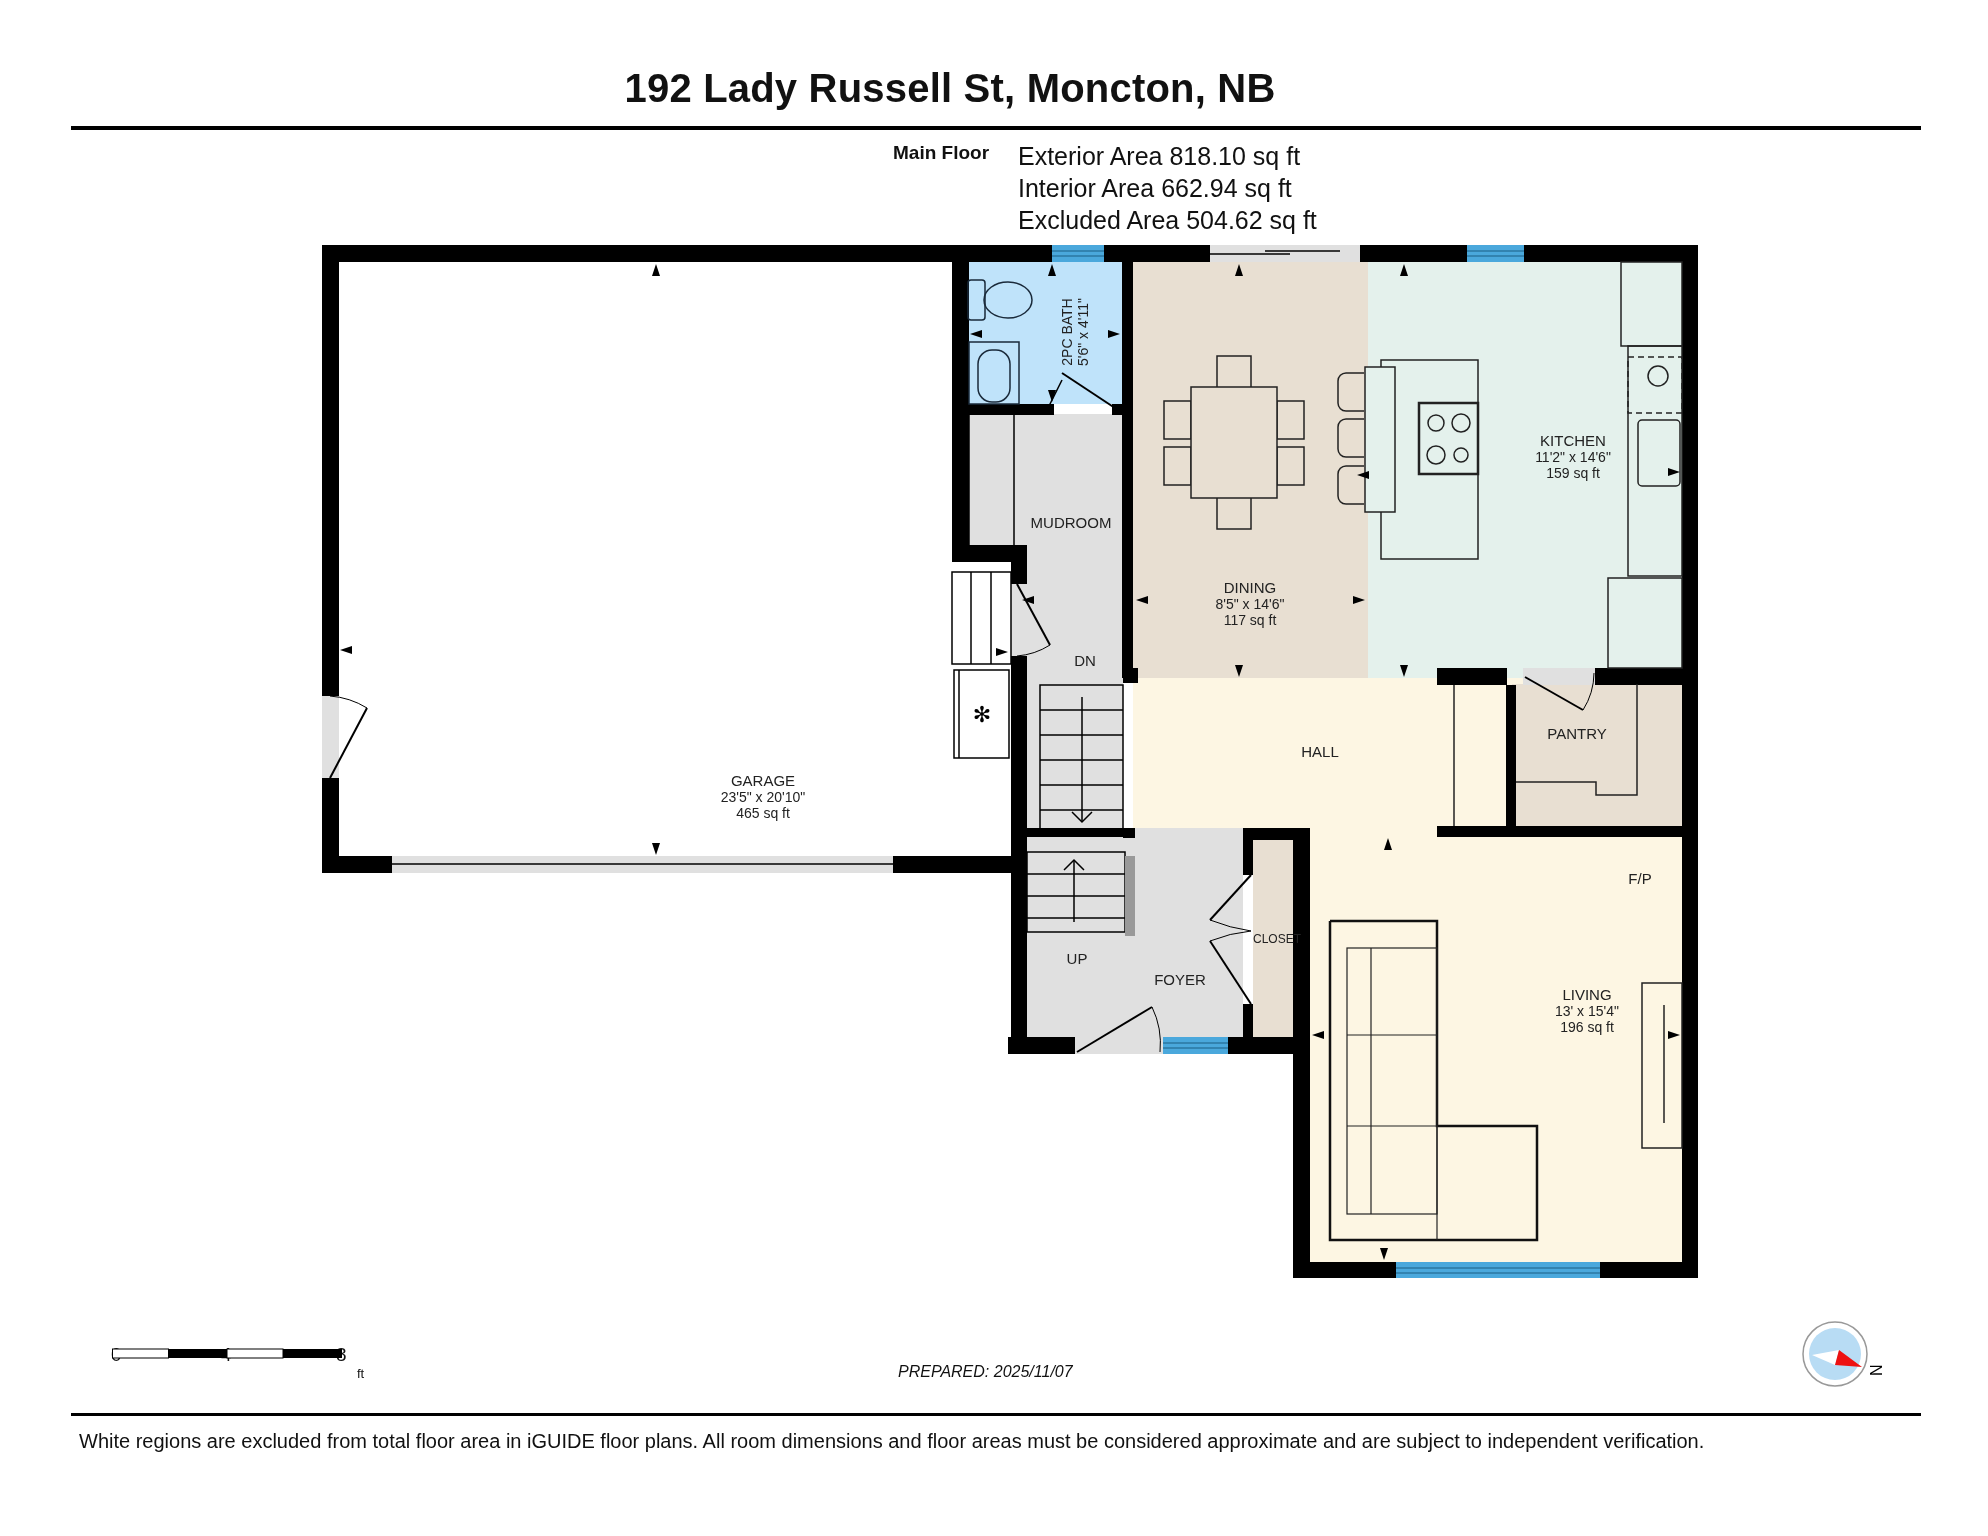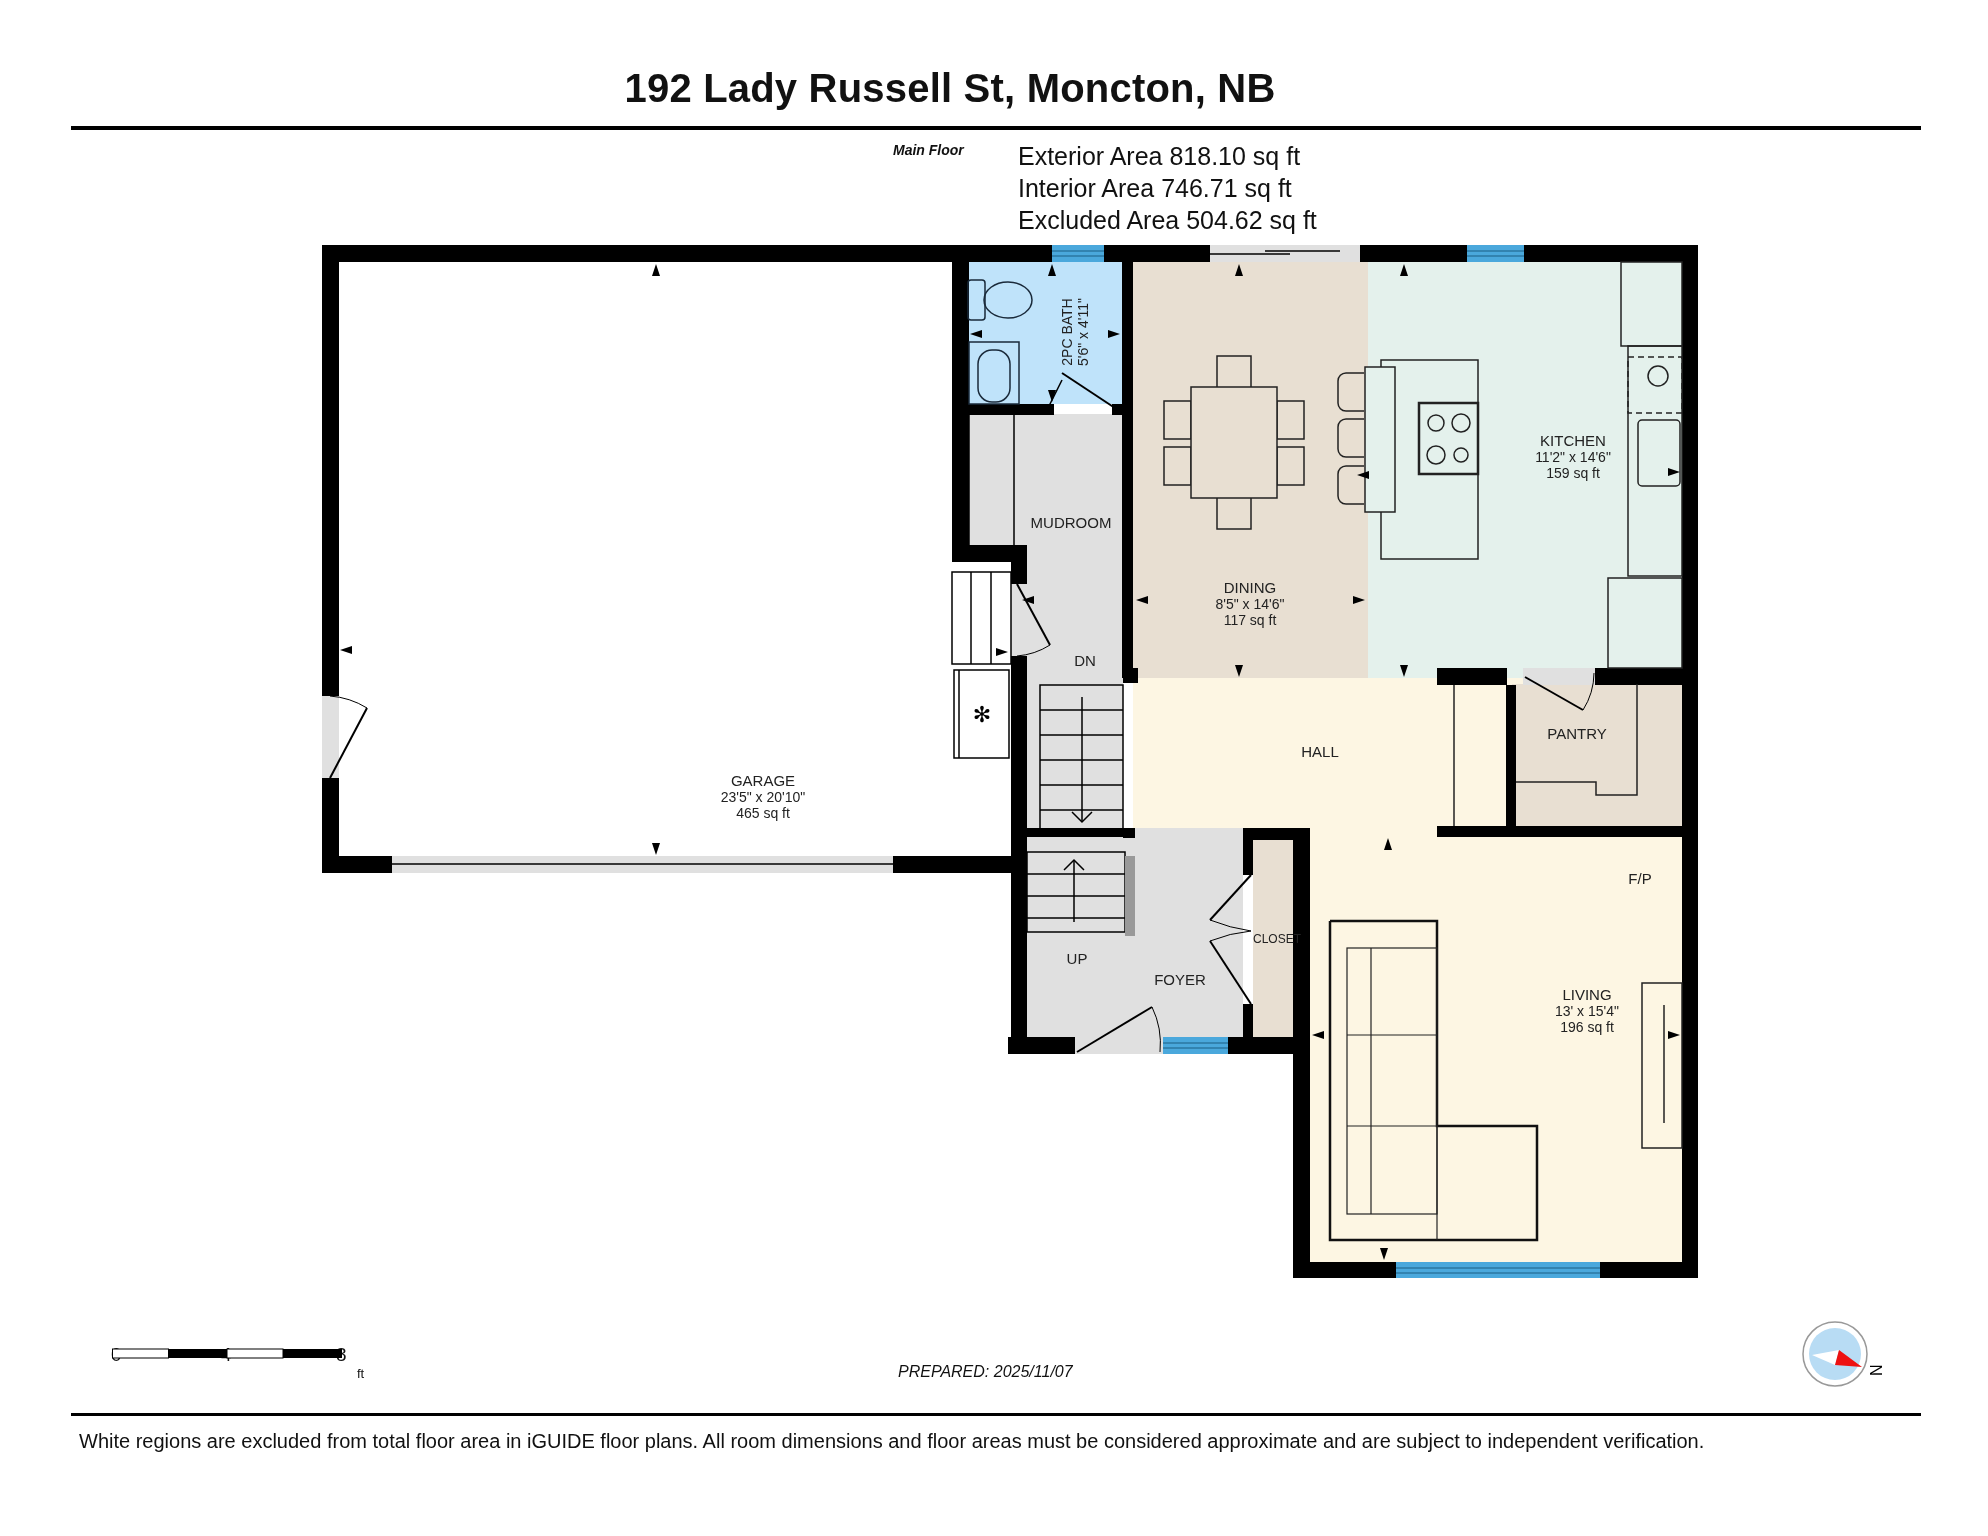--- a/index.html
+++ b/index.html
@@ -1,39 +1,39 @@
 <!DOCTYPE html>
 <html><head>
 <meta charset="utf-8">
 <style>
   html, body { margin:0; padding:0; background:#ffffff; }
   body { width:1988px; height:1536px; position:relative; overflow:hidden; font-family:"Liberation Sans", sans-serif; color:#111; }
   .title { position:absolute; left:0; width:1900px; top:66px; text-align:center; font-size:40px; font-weight:bold; letter-spacing:0.2px; }
   .hr-top { position:absolute; left:71px; width:1850px; top:126px; height:4px; background:#000; }
   .hr-bot { position:absolute; left:71px; width:1850px; top:1413px; height:3px; background:#000; }
-  .floor-label { position:absolute; left:893px; top:142px; font-size:14px; font-weight:bold;font-style:italic; }
+  .floor-label { position:absolute; left:893px; top:142px; font-size:19px; font-weight:bold; }
   .area-line { position:absolute; left:1018px; font-size:25px; }
   .plan { position:absolute; left:0; top:0; width:1988px; height:1536px; }
   .room-text { font-family:"Liberation Sans", sans-serif; fill:#222; text-anchor:middle; }
   .scale { position:absolute; left:112px; top:1348px; }
   .scale-num { position:absolute; top:1344px; font-size:19px; }
   .scale-ft { position:absolute; left:357px; top:1366px; font-size:13px; }
   .prepared { position:absolute; left:898px; top:1363px; font-size:16px;font-style:italic; }
   .disclaimer { position:absolute; left:79px; top:1430px; font-size:20px; }
   .compass { position:absolute; left:1802px; top:1320px; }
 </style>
 </head>
 <body>
 
 <div class="title">192 Lady Russell St, Moncton, NB</div>
 <div class="hr-top"></div>
 
 <div class="floor-label">Main Floor</div>
 <div class="area-line" style="top:142px">Exterior Area 818.10 sq ft</div>
-<div class="area-line" style="top:174px">Interior Area 746.71 sq ft</div>
+<div class="area-line" style="top:174px">Interior Area 662.94 sq ft</div>
 <div class="area-line" style="top:206px">Excluded Area 504.62 sq ft</div>
 
 <svg class="plan" width="1988" height="1536" viewBox="0 0 1988 1536">
 
   <rect x="338" y="262" width="614" height="594" fill="#ffffff"></rect>
   <rect x="969" y="262" width="153" height="142" fill="#bfe3fa"></rect>
   <rect x="969" y="414" width="153" height="140" fill="#e0e0e0"></rect>
   <rect x="1027" y="554" width="96" height="284" fill="#e0e0e0"></rect>
   <rect x="1133" y="262" width="235" height="416" fill="#e8dfd2"></rect>
   <rect x="1368" y="262" width="314" height="416" fill="#e4f1ec"></rect>

